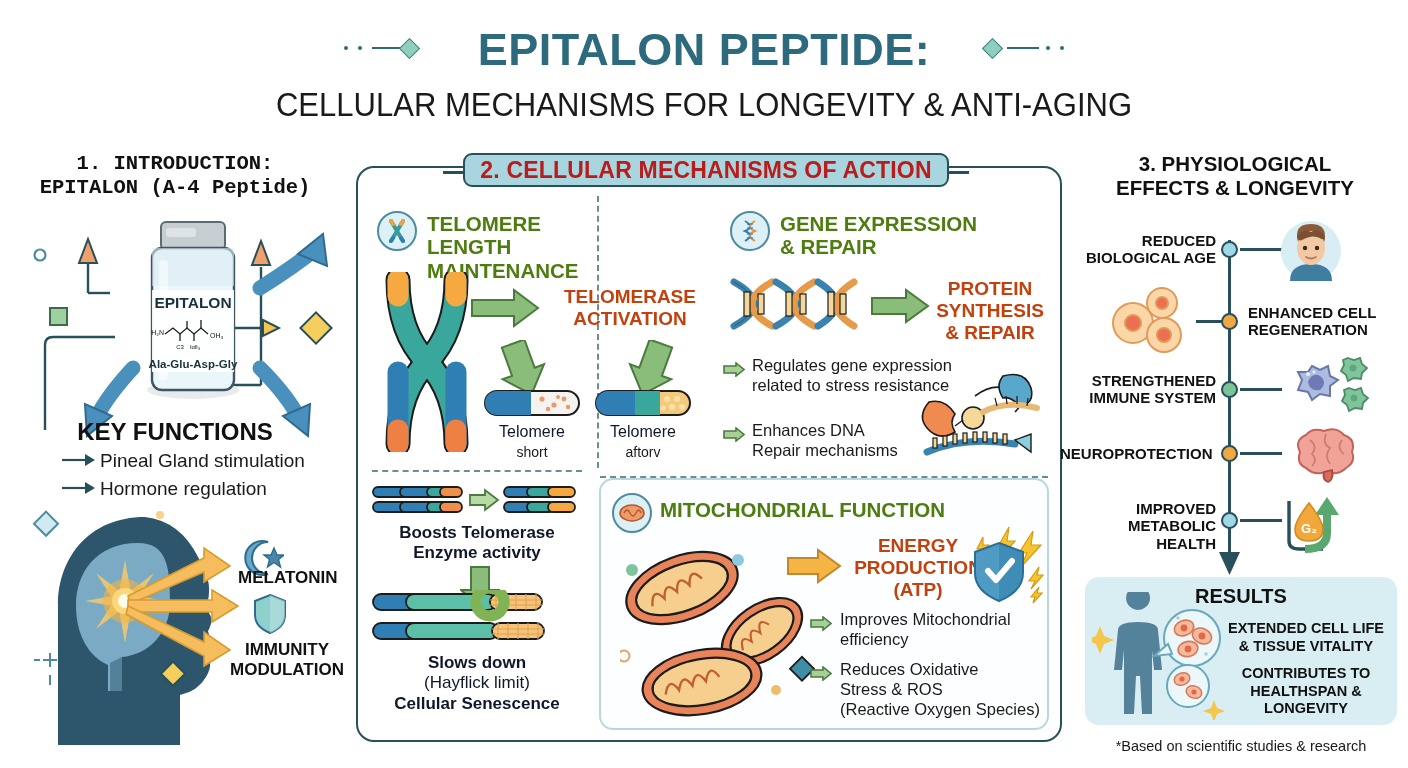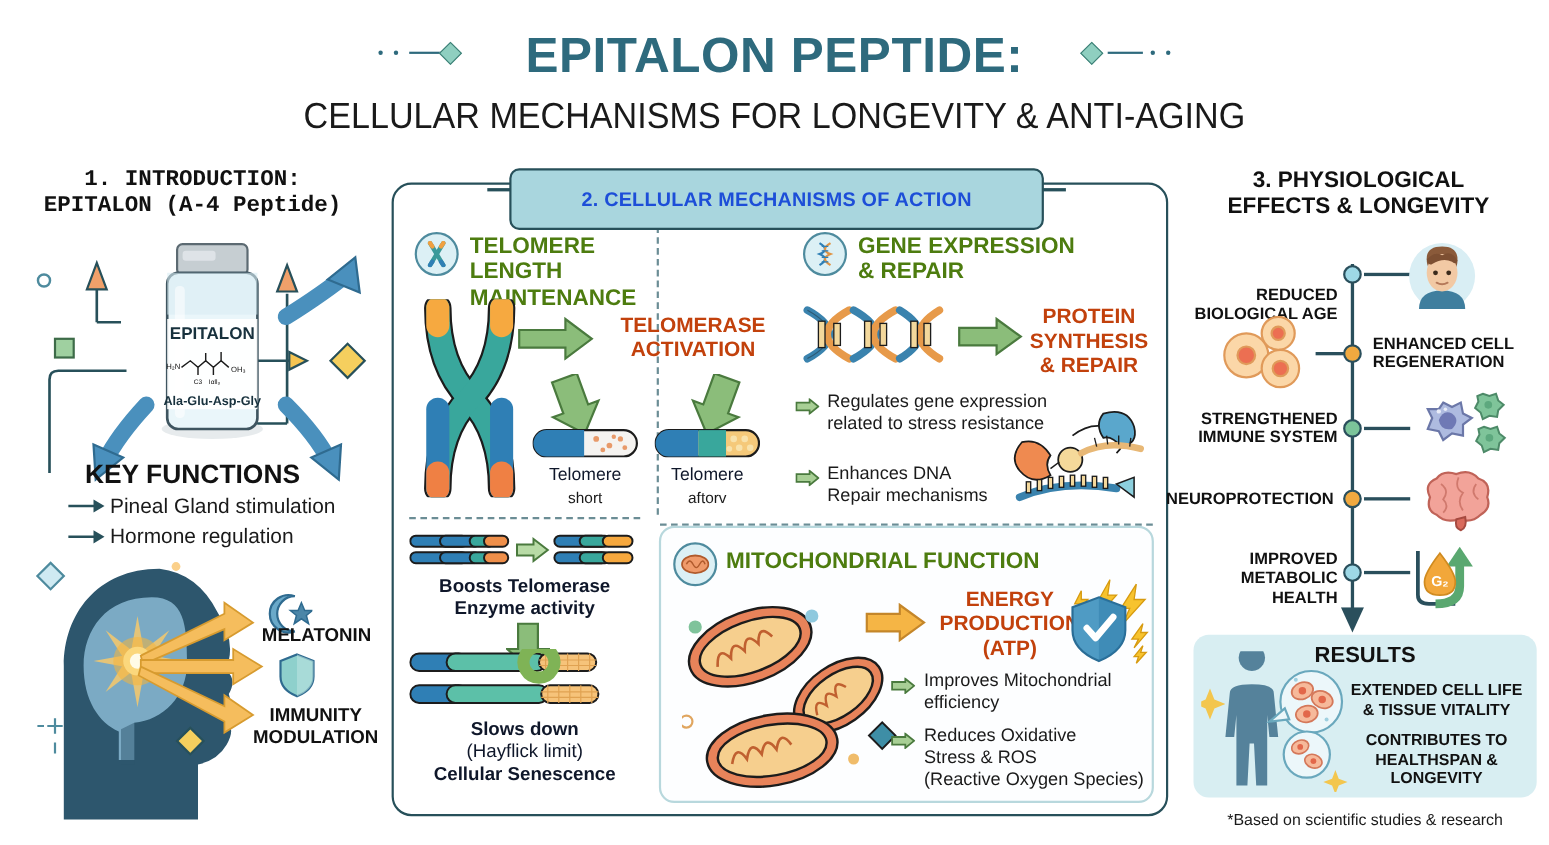--- a/index.html
+++ b/index.html
@@ -43,24 +43,24 @@
     color:#111;
   }
 
   
   #center-panel {
     position:absolute; left:356px; top:166px; width:706px; height:576px;
     border:2.5px solid #27505a; border-radius:18px;
     background:#ffffff;
   }
   #center-badge {
-    position:absolute; left:463px; top:153px; width:486px; height:56px;
+    position:absolute; left:463px; top:153px; width:486px; height:34px;
     background:#a9d6de; border:2.5px solid #27505a; border-radius:9px;
     display:flex; align-items:center; justify-content:center;
-    font-size:18px; font-weight:bold; color:#1d4ed8; letter-spacing:0.2px;
+    font-size:23px; font-weight:bold; color:#b91c1c; letter-spacing:0.2px;
     z-index:4;
   }
   .badge-stub { position:absolute; top:171px; height:2.5px; background:#27505a; z-index:3; }
 
   .vdivider {
     position:absolute; left:597px; top:196px; height:272px;
     border-left:2px dashed #6b8d95;
   }
   .hdivider {
     position:absolute; left:600px; top:476px; width:448px;
@@ -550,21 +550,21 @@
   <div>EFFECTS &amp; LONGEVITY</div>
 </div>
 
 <div id="tl-line"></div>
 <svg class="abs" style="left:1219px;top:552px;" width="21" height="24" viewBox="0 0 21 24">
   <polygon points="0,0 21,0 10.5,23" fill="#2a4f5c"></polygon>
 </svg>
 
 <div class="tl-node" style="left:1221px;top:241px;background:#9ed8e6;"></div>
 <div class="tl-stub" style="left:1240px;top:248px;width:42px;"></div>
-<div class="tl-label" style="left:1086px;top:232px;width:130px;text-align:right;margin-top:28px;">
+<div class="tl-label" style="left:1086px;top:232px;width:130px;text-align:right;">
   <div>REDUCED</div>
   <div>BIOLOGICAL AGE</div>
 </div>
 <svg class="abs" style="left:1280px;top:220px;" width="62" height="62" viewBox="0 0 62 62">
   <circle cx="31" cy="31" r="30" fill="#d9eef4"></circle>
   <path d="M10 61 Q10 44 31 44 Q52 44 52 61 Z" fill="#3f7e9e"></path>
   <path d="M17 15 Q17 4 31 4 Q45 4 45 16 Q45 22 43 24 L19 24 Q17 21 17 15 Z" fill="#8a5a3a"></path>
   <ellipse cx="31" cy="28" rx="14" ry="17" fill="#f2c9a4"></ellipse>
   <path d="M17 16 Q24 8 31 12 Q40 7 45 17 Q43 21 40 18 Q32 14 22 20 Q19 22 17 16 Z" fill="#7d4f32"></path>
   <circle cx="25" cy="28" r="2.2" fill="#3a2a1c"></circle>

